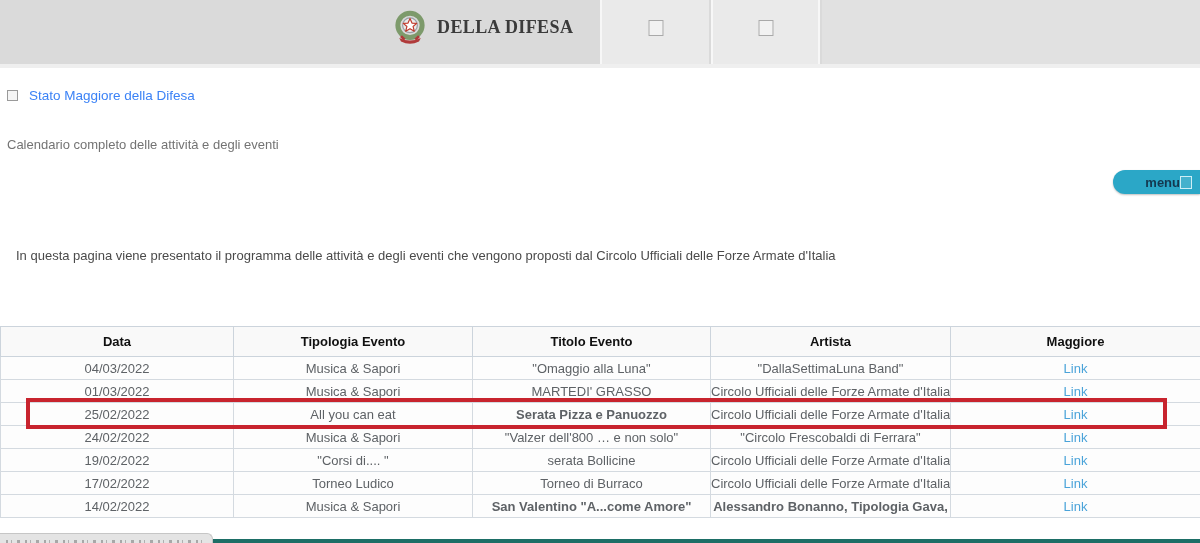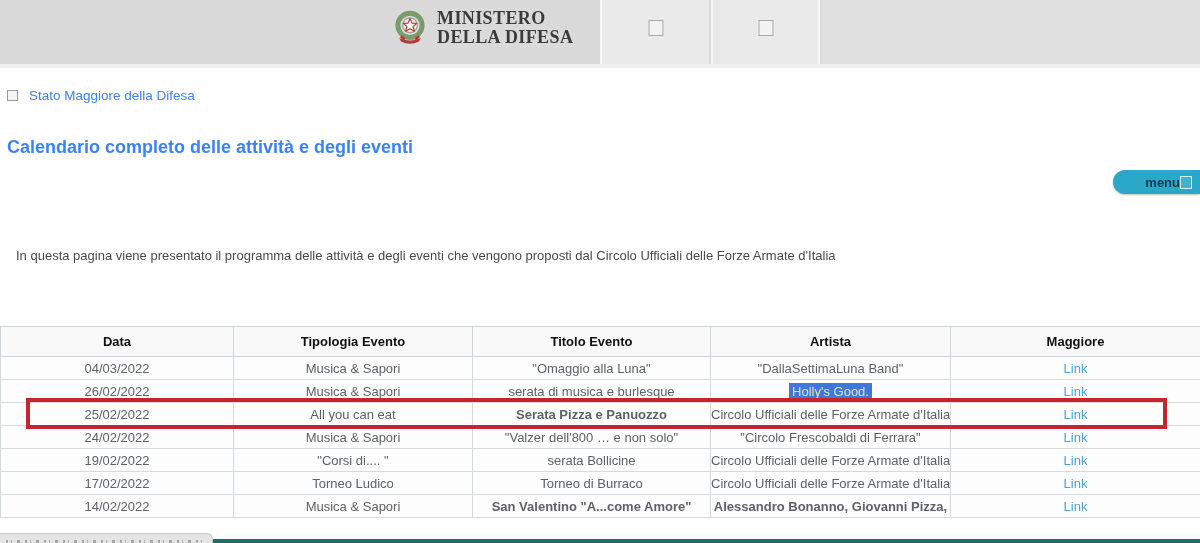--- a/index.html
+++ b/index.html
@@ -19,21 +19,21 @@
   .logo-group { position: absolute; left: 392px; top: 9px; display: flex; align-items: center; gap: 9px; }
   .logo-text { font-family: "Liberation Serif", serif; font-size: 18px; font-weight: 600;
     color: #3b3b3b; line-height: 1.08; letter-spacing: .4px; }
 
   
   .breadcrumb { position: absolute; left: 7px; top: 88px; display: flex; align-items: center; gap: 11px; }
   .bc-box { width: 11px; height: 11px; border: 1px solid #9a9a9a; background: #f5f5f5; }
   .bc-label { font-size: 13.5px; color: #3b82f6; }
 
   
-  .page-title { position: absolute; left: 7px; top: 137px; font-size: 18px; font-weight: bold; color: #3b82f6; }
+  .page-title { position: absolute; left: 7px; top: 137px; font-size: 13px; font-weight: normal; color: #737373; }
   .intro { position: absolute; left: 16px; top: 248px; font-size: 13px; color: #4a4a4a; }
 
   
   .menu-btn { position: absolute; right: 0; top: 170px; height: 24px; width: 87px;
     background: #2ba7c7; border: none; border-radius: 12px 0 0 12px;
     display: flex; align-items: center; justify-content: flex-end;
     padding: 0 8px 0 16px; cursor: pointer; box-shadow: 0 1px 2px rgba(0,0,0,.25); }
   .menu-btn .label { font-size: 13px; color: #14384f; font-weight: 600; }
   .menu-btn .sq { width: 12px; height: 13px; border: 1px solid #cdeef5; background: rgba(255,255,255,.12); }
 
@@ -71,21 +71,20 @@
 <div class="site-header">
   <div class="logo-group">
     <svg width="36" height="38" viewBox="0 0 40 42">
       <circle cx="20" cy="18" r="13.5" fill="none" stroke="#7d9a6b" stroke-width="5.5"></circle>
       <circle cx="20" cy="18" r="8.2" fill="#ececec" stroke="#9aa0a6" stroke-width="1.4"></circle>
       <path d="M20 10.5 L22.2 15.5 L27.5 15.9 L23.4 19.3 L24.8 24.6 L20 21.7 L15.2 24.6 L16.6 19.3 L12.5 15.9 L17.8 15.5 Z" fill="#fff" stroke="#c0392b" stroke-width="1.3" stroke-linejoin="round"></path>
       <path d="M8 32 Q20 38 32 32 L30 36 Q20 41 10 36 Z" fill="#b03a3a"></path>
       <path d="M10 30 l4 4 M30 30 l-4 4" stroke="#b03a3a" stroke-width="3"></path>
     </svg>
     <div class="logo-text">
-      <div>MINISTERO</div>
       <div>DELLA DIFESA</div>
     </div>
   </div>
   <div class="header-panel p1">
     <span class="icon-box"></span>
   </div>
   <div class="header-panel p2">
     <span class="icon-box"></span>
   </div>
   <div class="header-right"></div>
@@ -124,24 +123,24 @@
   </thead>
   <tbody>
     <tr>
       <td>04/03/2022</td>
       <td>Musica &amp; Sapori</td>
       <td>"Omaggio alla Luna"</td>
       <td>"DallaSettimaLuna Band"</td>
       <td><a class="detail-link">Link</a></td>
     </tr>
     <tr>
-      <td>26/02/2022</td>
+      <td>01/03/2022</td>
       <td>Musica &amp; Sapori</td>
-      <td>serata di musica e burlesque</td>
-      <td><span class="sel">Holly's Good.</span></td>
+      <td>MARTEDI' GRASSO</td>
+      <td>Circolo Ufficiali delle Forze Armate d'Italia</td>
       <td><a class="detail-link">Link</a></td>
     </tr>
     <tr>
       <td>25/02/2022</td>
       <td>All you can eat</td>
       <td class="bold">Serata Pizza e Panuozzo</td>
       <td>Circolo Ufficiali delle Forze Armate d'Italia</td>
       <td><a class="detail-link">Link</a></td>
     </tr>
     <tr>
@@ -162,21 +161,21 @@
       <td>17/02/2022</td>
       <td>Torneo Ludico</td>
       <td>Torneo di Burraco</td>
       <td>Circolo Ufficiali delle Forze Armate d'Italia</td>
       <td><a class="detail-link">Link</a></td>
     </tr>
     <tr>
       <td>14/02/2022</td>
       <td>Musica &amp; Sapori</td>
       <td class="bold">San Valentino "A...come Amore"</td>
-      <td class="bold">Alessandro Bonanno, Giovanni Pizza,</td>
+      <td class="bold">Alessandro Bonanno, Tipologia Gava,</td>
       <td><a class="detail-link">Link</a></td>
     </tr>
   </tbody>
 </table>
 
 <div class="highlight-box"></div>
 
 <div class="footer-line"></div>
 <div class="status-tooltip">
   <div class="marks"></div>

